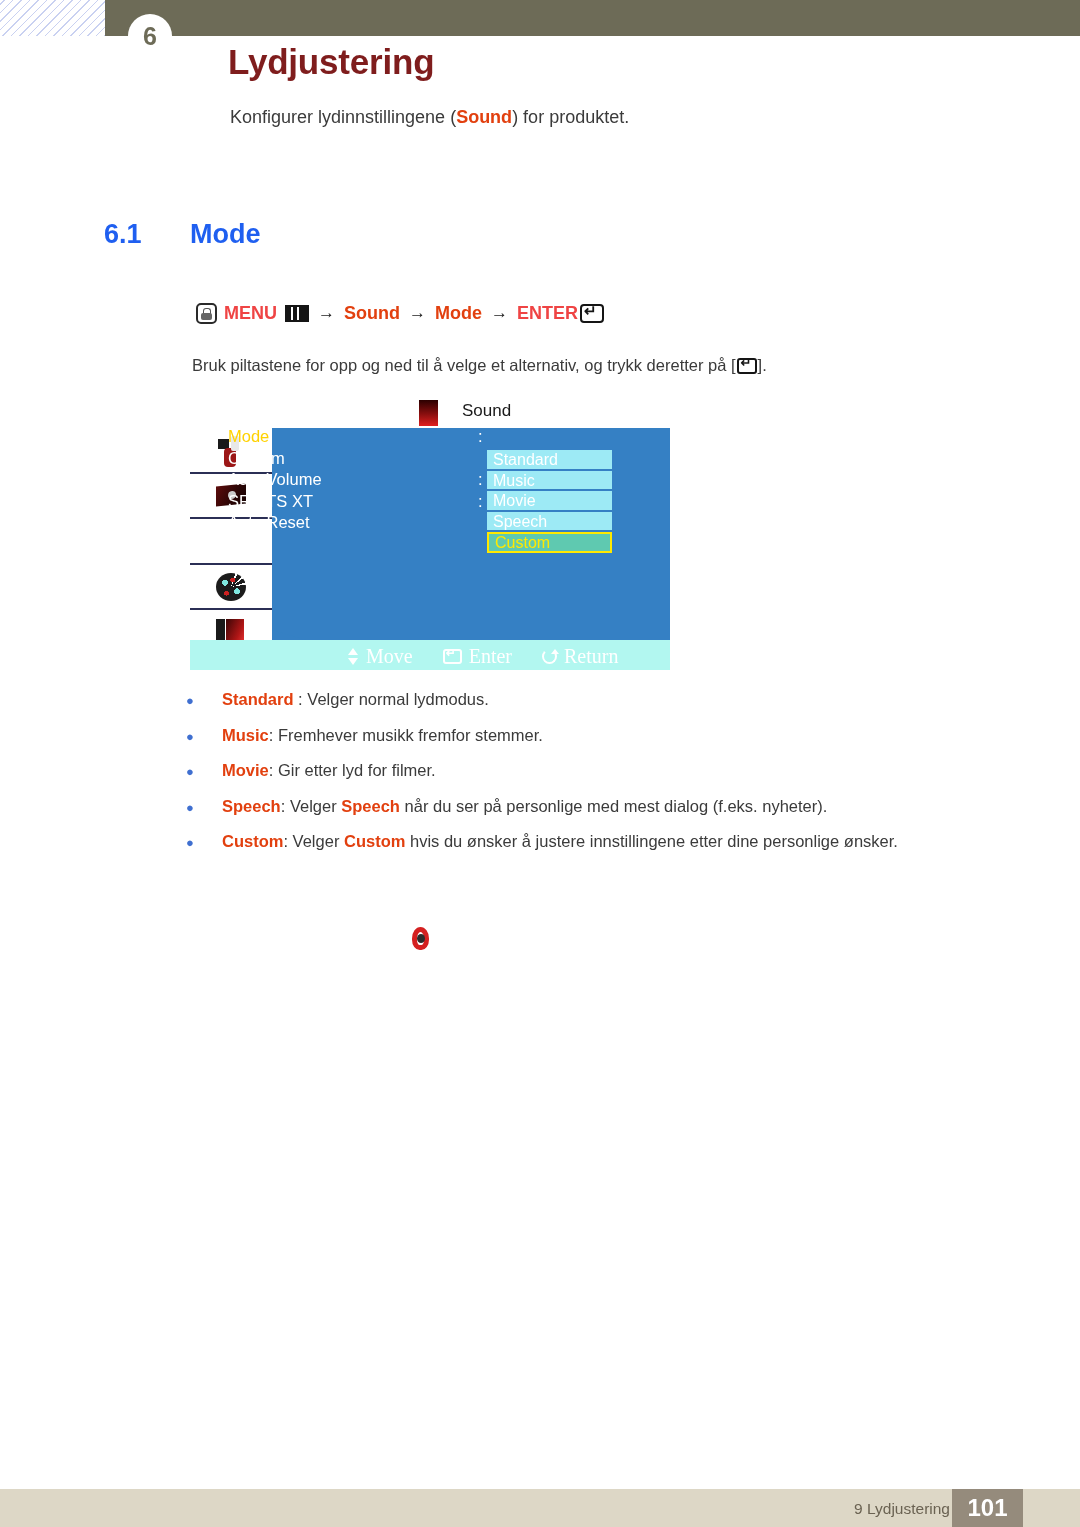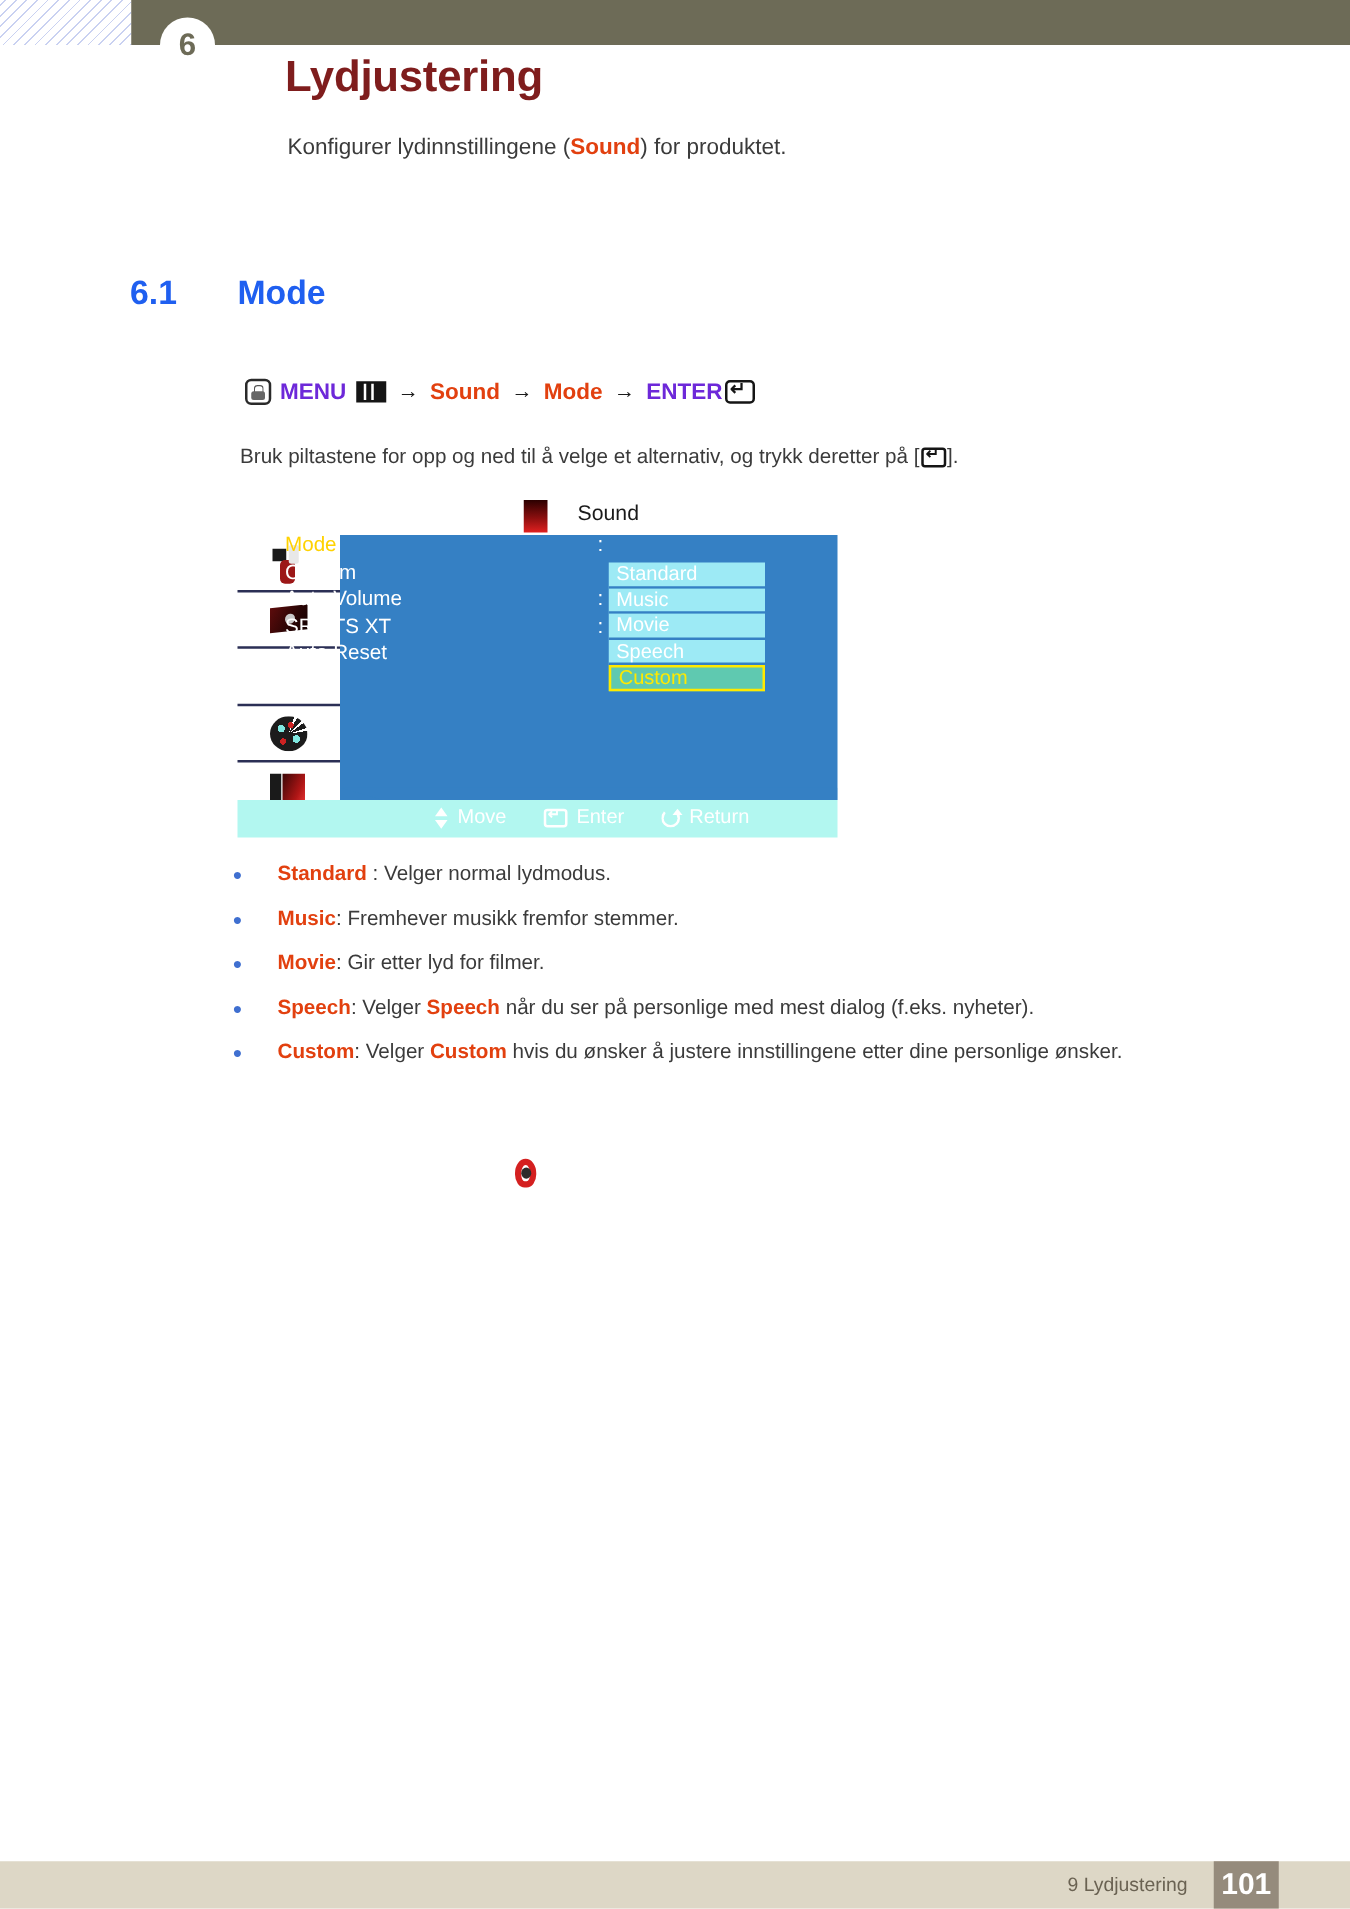--- a/index.html
+++ b/index.html
@@ -115,21 +115,21 @@
     border-bottom: none;
   }
   .icon-hand::after {
     content: "";
     position: absolute;
     left: 3px; bottom: 2px;
     width: 11px; height: 7px;
     background: #666;
     border-radius: 2px;
   }
-  .txt-gold { color: #6d28d9; text-align: right; }
+  .txt-gold { color: #ef4444; text-align: right; }
   .txt-red  { color: #e2400f; }
   .arrow { color: #1a1a1a; margin: 0 9px; font-weight: normal; font-size: 17px; }
   .icon-bars {
     display: inline-block;
     width: 24px; height: 17px;
     background: #151515;
     margin-left: 8px;
     position: relative;
     flex: none;
   }
@@ -349,22 +349,23 @@
     left: 82px; top: 232px;
     width: 398px; height: 10px;
     background: #3580c4;
     clip-path: polygon(0 0, 398px 0, 398px 10px, 34px 10px);
   }
   .osd-hints {
     position: absolute;
     left: 158px; top: 247px;
     display: flex;
     align-items: center;
-    font-size: 16px;
+    font-size: 20px;
     color: #ffffff;
+    font-family: Liberation Serif, serif;
   }
   .hint { display: flex; align-items: center; margin-right: 30px; }
   .hint-ico { margin-right: 7px; display: inline-flex; flex: none; }
   .ico-updown {
     width: 11px; height: 17px;
     position: relative;
   }
   .ico-updown::before {
     content:""; position:absolute; left:0; top:0;
     border-left: 5.5px solid transparent;
@@ -439,21 +440,21 @@
   }
   .footer-text {
     position: absolute;
     right: 130px; bottom: 9px;
     font-size: 15.5px;
     color: #6a6252;
   }
   .footer-page {
     position: absolute;
     right: 57px; bottom: 0;
-    width: 52px; height: 38px;
+    width: 71px; height: 38px;
     background: #958b7c;
     color: #ffffff;
     font-size: 24px;
     font-weight: bold;
     text-align: center;
     line-height: 38px;
   }
 </style>
 </head>
 <body>

